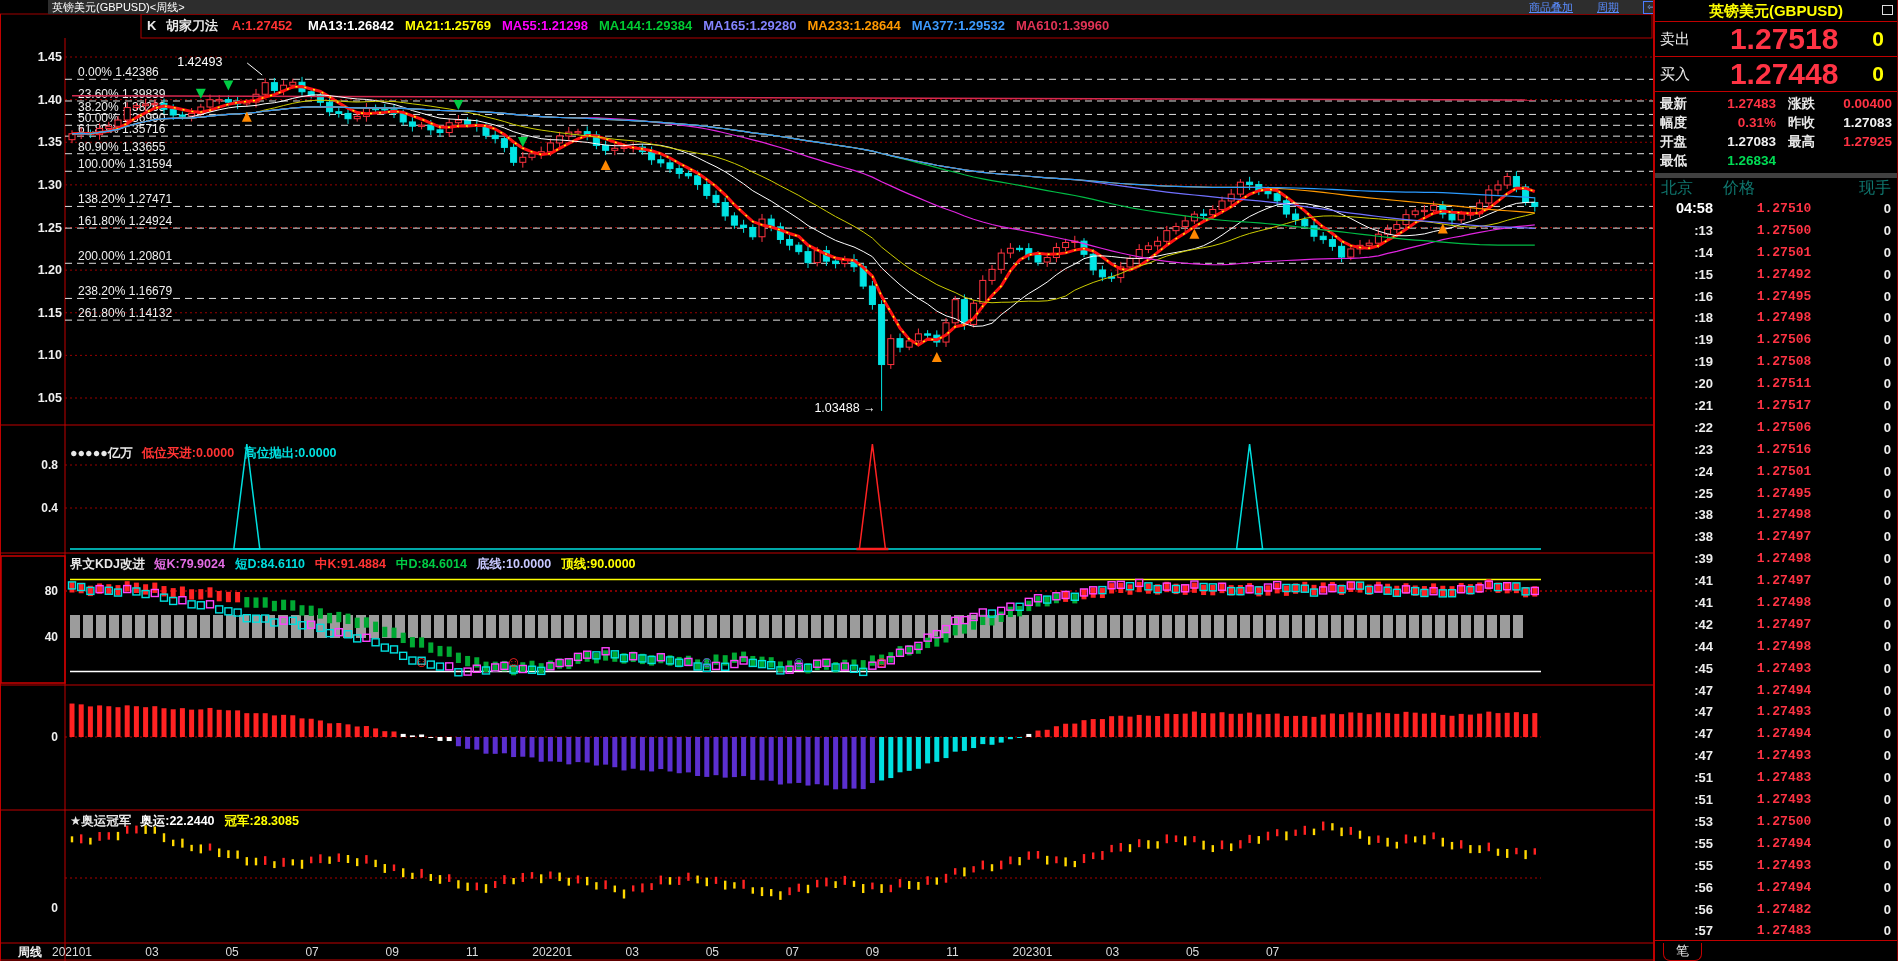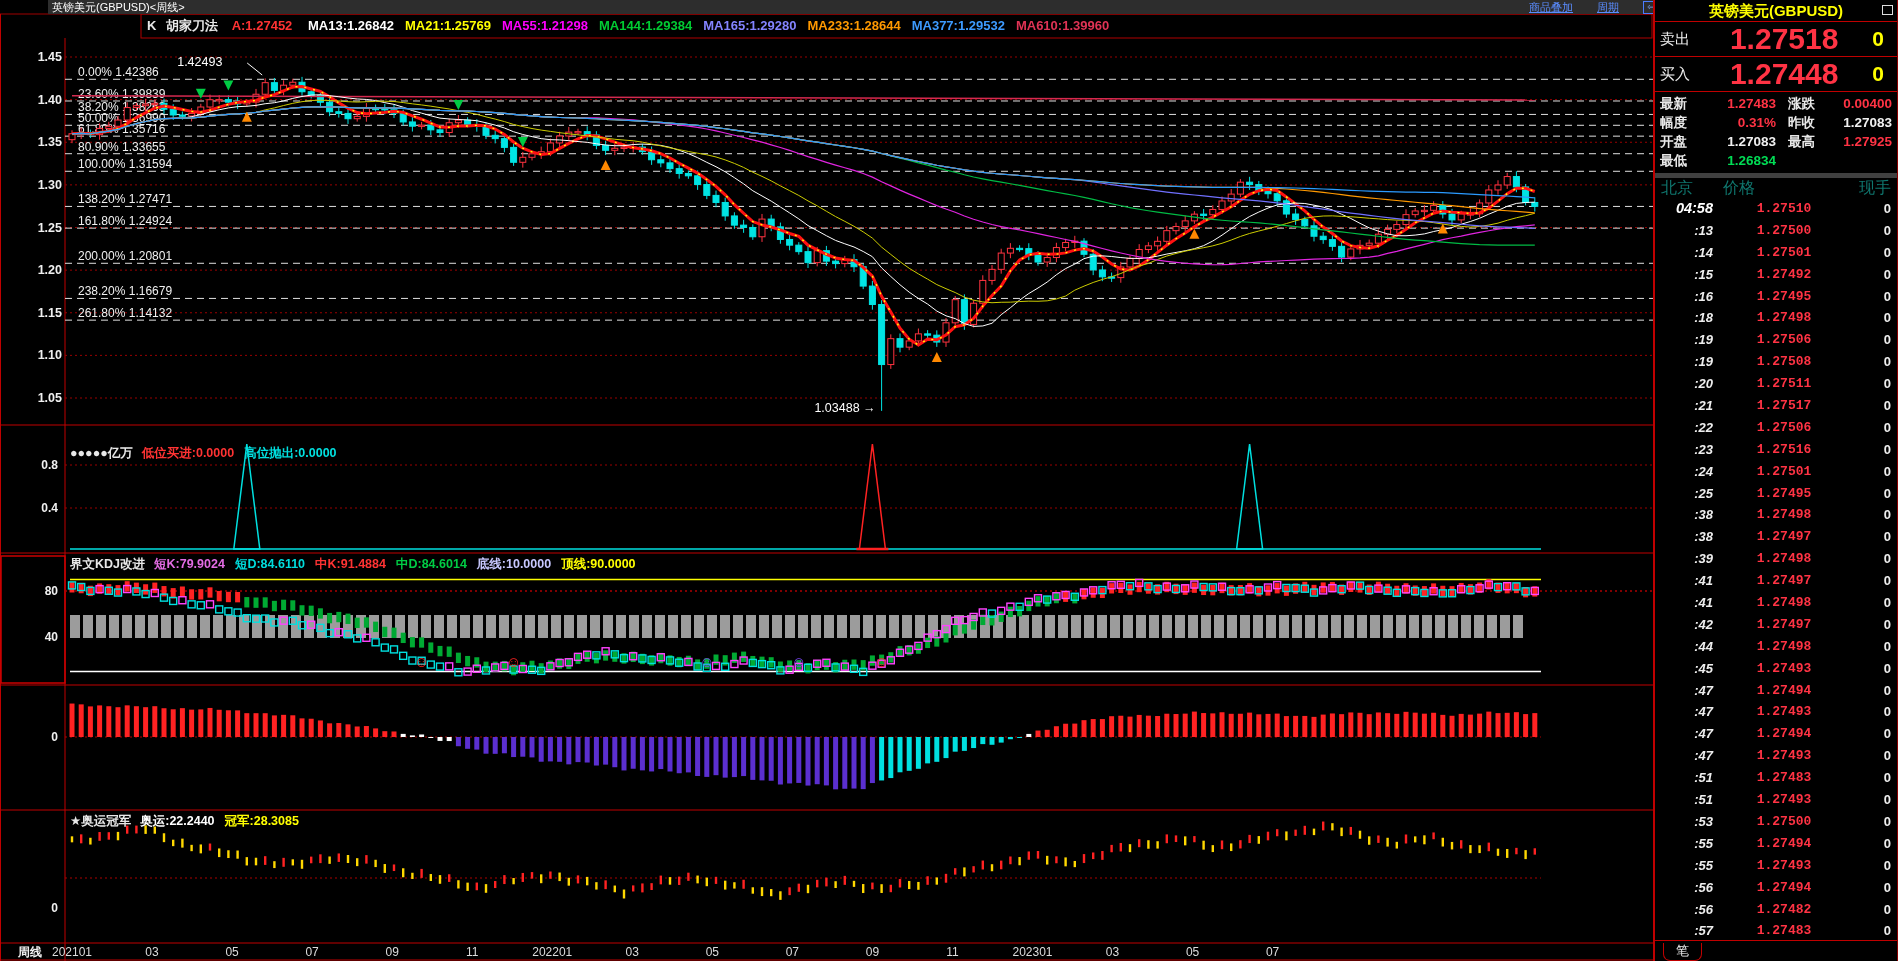--- a/index.html
+++ b/index.html
@@ -43,21 +43,21 @@
   #quote-grid{border-bottom:5px solid #404040;padding:2px 0 3px 0;}
   .qrow{display:flex;height:19px;line-height:19px;font-size:13.5px;font-weight:bold;padding:0 5px;}
   .qrow .l{color:#e8e8e8;width:46px;font-weight:bold;}
   .qrow .v1{width:70px;text-align:right;margin-right:12px;}
   .qrow .l2{color:#e8e8e8;width:46px;}
   .qrow .v2{flex:1;text-align:right;}
   .rp-cols{display:flex;height:20px;line-height:20px;color:#0f766e;font-size:16px;padding:0 6px;}
   .rp-cols .c1{width:62px;} .rp-cols .c2{flex:1;text-align:left;} .rp-cols .c3{width:42px;text-align:right;}
   #ticks{height:745px;overflow:hidden;}
   .trow{display:flex;height:21.9px;line-height:21.9px;font-size:13px;font-weight:bold;padding:0 6px;}
-  .trow .t{width:52px;text-align:right;color:#eee;font-style:italic;}
+  .trow .t{width:52px;text-align:right;color:#eee;}
   .trow.first .t{font-size:14.5px;color:#fff;}
   .trow .p{flex:1;text-align:center;color:#ff3344;font-family:Liberation Mono, monospace;}
   .trow .v{width:36px;text-align:right;color:#eee;}
   .tabrow{position:absolute;left:0;bottom:0;width:100%;height:20px;border-top:1px solid #c00000;background:#000;}
   .tab{display:inline-block;margin-left:8px;padding:0 12px;height:17px;line-height:16px;color:#eee;
        font-size:13px;border:1px solid #c00000;border-top:none;border-radius:0 0 7px 7px;cursor:pointer;}
 </style>
 </head>
 <body>
 

